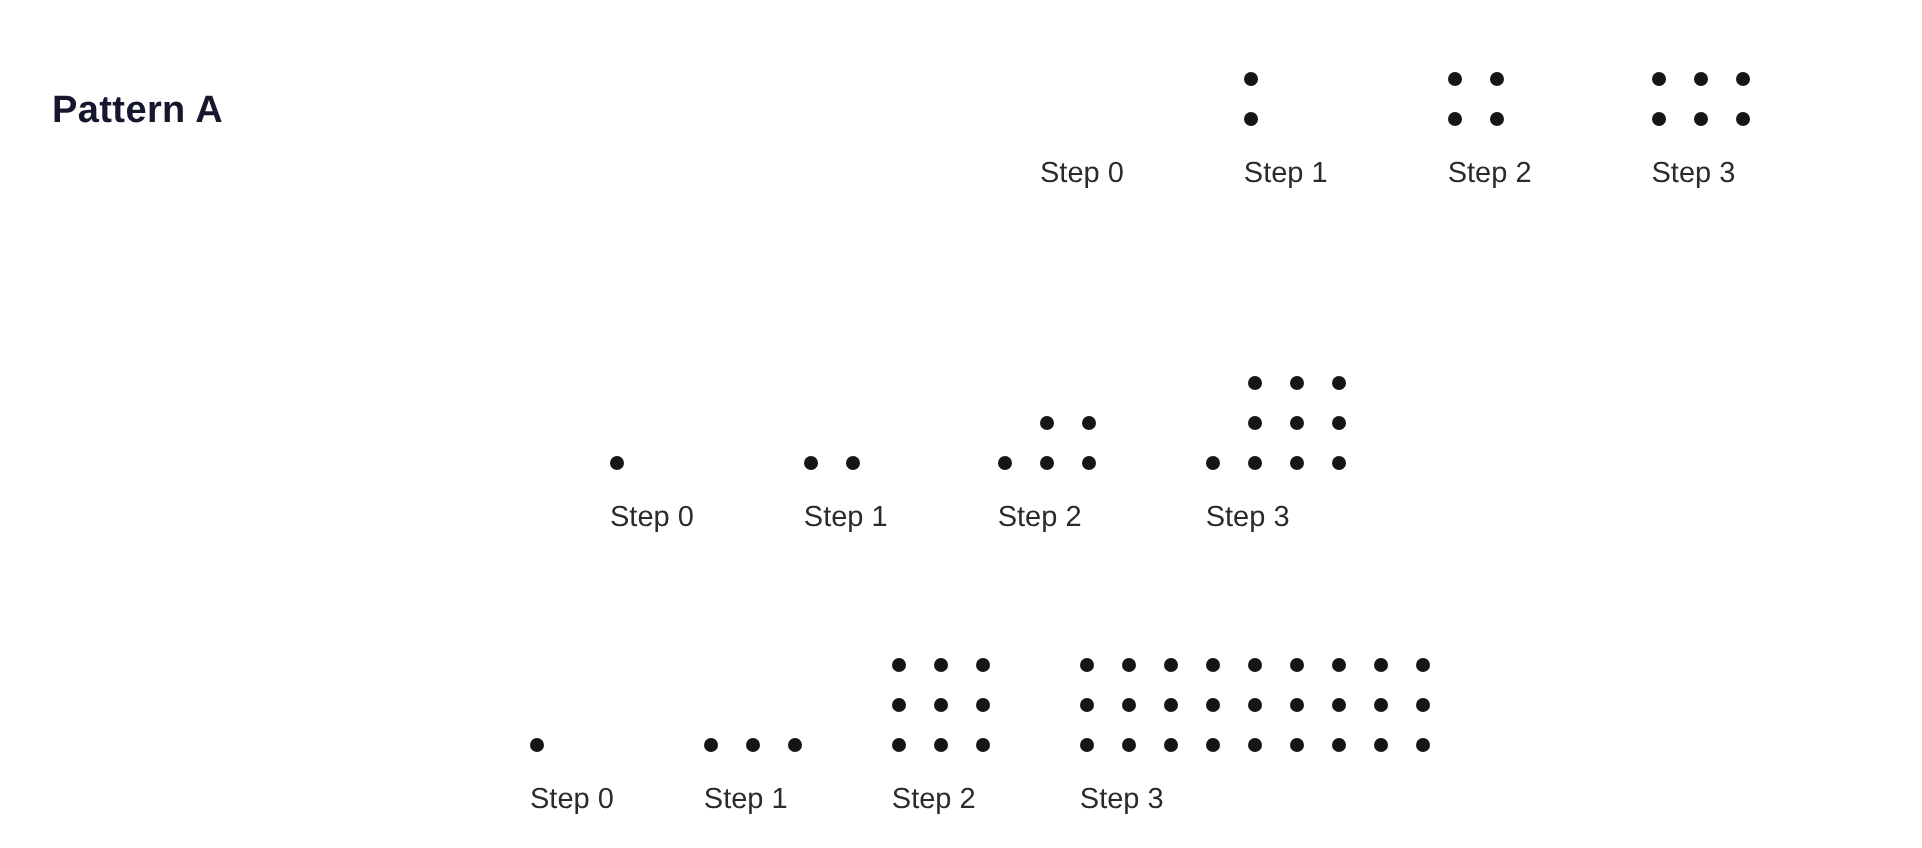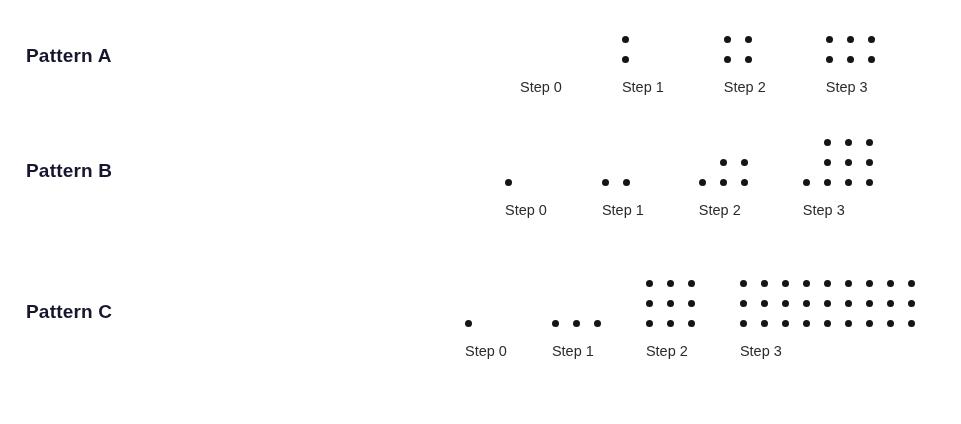--- a/index.html
+++ b/index.html
@@ -4,21 +4,21 @@
 <style>
   html,body{margin:0;padding:0;}
   body{
     width:961px;height:424px;overflow:hidden;
     background:#ffffff;
     font-family:"Liberation Sans", sans-serif;
   }
   .page{padding-top:36px;}
 
   .pattern-row{display:flex;align-items:flex-end;}
-  .pattern-row.p0{margin-bottom:44px;}
+  .pattern-row.p0{margin-bottom:93px;}
   .pattern-row.p1{margin-bottom:62px;}
 
   .pattern-label{
     width:200px;padding-left:26px;box-sizing:border-box;
     align-self:center;
     font-weight:bold;font-size:19px;letter-spacing:.2px;
     color:#16162e;
   }
   .p0 .pattern-label{transform:translateY(-10px);}
   .p1 .pattern-label{transform:translateY(-8px);}
@@ -68,21 +68,20 @@
             <span class="dot" style="left: 42px; top: 0px; background: rgb(21, 21, 21);"></span>
             <span class="dot" style="left: 0px; top: 20px; background: rgb(21, 21, 21);"></span>
             <span class="dot" style="left: 21px; top: 20px; background: rgb(21, 21, 21);"></span>
             <span class="dot" style="left: 42px; top: 20px; background: rgb(21, 21, 21);"></span>
           </div>
           <div class="step-label" style="color: rgb(43, 43, 43);">Step 3</div>
         </div>
       </div>
     </div>
     <div class="pattern-row p1">
-      <div class="pattern-label" style="color: rgb(22, 22, 46);">Pattern B</div>
       <div class="steps">
         <div class="step-cell">
           <div class="dot-grid" style="width: 7px; height: 7px;">
             <span class="dot" style="left: 0px; top: 0px; background: rgb(21, 21, 21);"></span>
           </div>
           <div class="step-label" style="color: rgb(43, 43, 43);">Step 0</div>
         </div>
         <div class="step-cell">
           <div class="dot-grid" style="width: 28px; height: 7px;">
             <span class="dot" style="left: 0px; top: 0px; background: rgb(21, 21, 21);"></span>
@@ -111,21 +110,20 @@
             <span class="dot" style="left: 0px; top: 40px; background: rgb(21, 21, 21);"></span>
             <span class="dot" style="left: 21px; top: 40px; background: rgb(21, 21, 21);"></span>
             <span class="dot" style="left: 42px; top: 40px; background: rgb(21, 21, 21);"></span>
             <span class="dot" style="left: 63px; top: 40px; background: rgb(21, 21, 21);"></span>
           </div>
           <div class="step-label" style="color: rgb(43, 43, 43);">Step 3</div>
         </div>
       </div>
     </div>
     <div class="pattern-row p2">
-      <div class="pattern-label" style="color: rgb(22, 22, 46);">Pattern C</div>
       <div class="steps">
         <div class="step-cell">
           <div class="dot-grid" style="width: 7px; height: 7px;">
             <span class="dot" style="left: 0px; top: 0px; background: rgb(21, 21, 21);"></span>
           </div>
           <div class="step-label" style="color: rgb(43, 43, 43);">Step 0</div>
         </div>
         <div class="step-cell">
           <div class="dot-grid" style="width: 49px; height: 7px;">
             <span class="dot" style="left: 0px; top: 0px; background: rgb(21, 21, 21);"></span>

